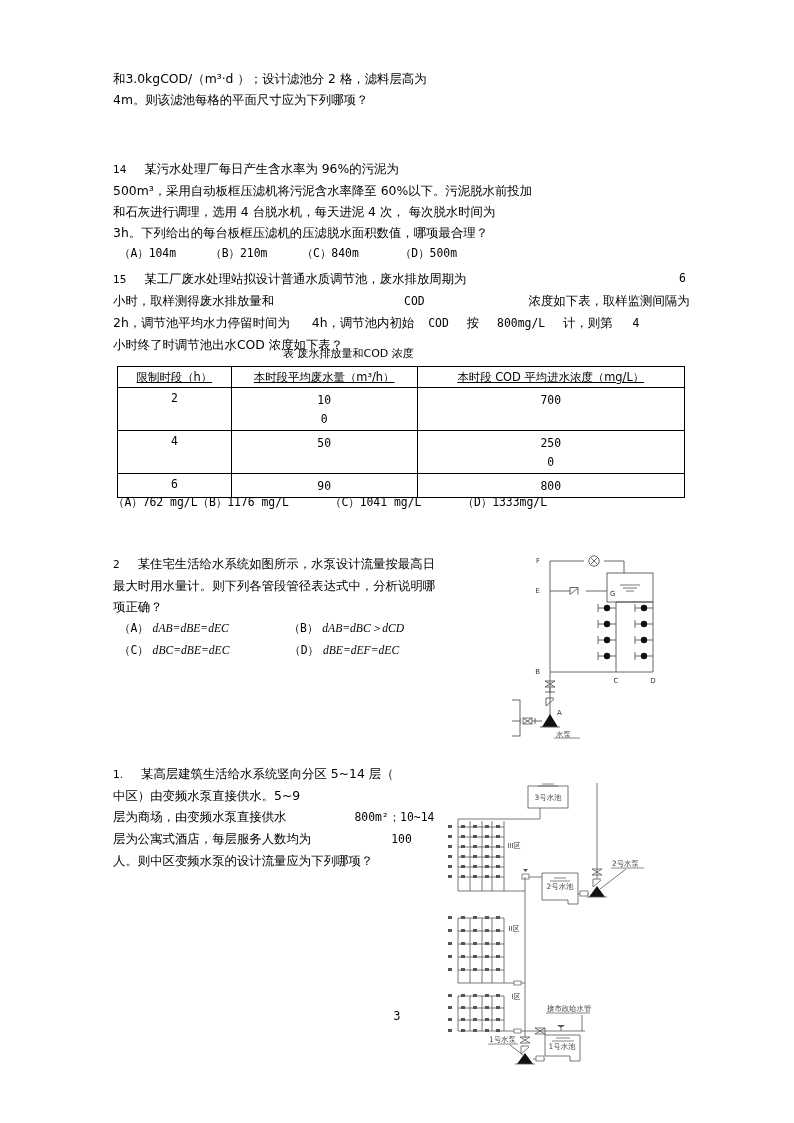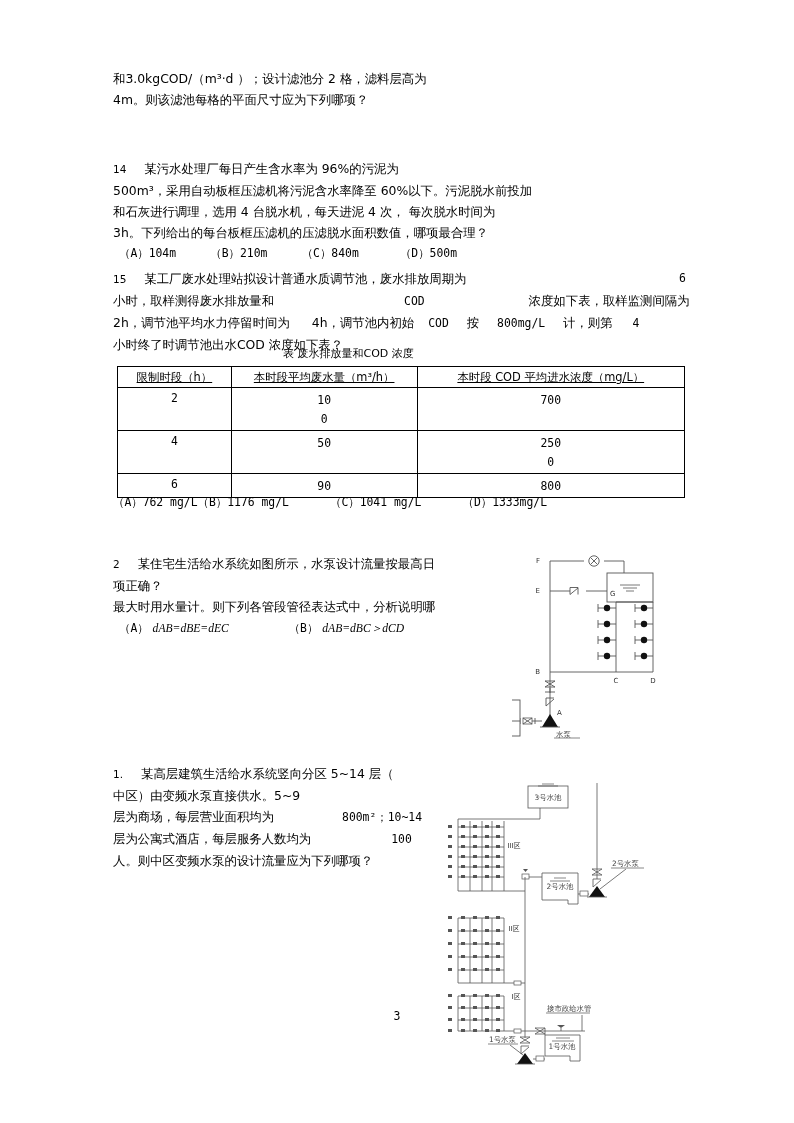--- a/index.html
+++ b/index.html
@@ -132,28 +132,35 @@
     </tbody>
   </table>
 
   <div class="tbl-opts">（A）762 mg/L（B）1176 mg/L      （C）1041 mg/L      （D）1333mg/L</div>
 
   <div class="qblock" style="left:113px; top:553px;">
     <div class="line">
       <span class="qnum">2</span>
       <span style="display:inline-block;width:14px;"></span><span>某住宅生活给水系统如图所示，水泵设计流量按最高日</span>
     </div>
+    <div class="line">最大时用水量计。则下列各管段管径表达式中，分析说明哪</div>
     <div class="line">项正确？</div>
-    <div class="line">最大时用水量计。则下列各管段管径表达式中，分析说明哪</div>
     <div class="line" style="padding-left:6px;">
       <span class="opts">（A）</span>
       <span class="ital">dAB=dBE=dEC</span>
       <span style="display:inline-block;width:52px;"></span>
       <span class="opts">（B）</span>
       <span class="ital">dAB=dBC＞dCD</span>
+    </div>
+    <div class="line" style="padding-left:6px;">
+      <span class="opts">（C）</span>
+      <span class="ital">dBC=dBE=dEC</span>
+      <span style="display:inline-block;width:52px;"></span>
+      <span class="opts">（D）</span>
+      <span class="ital">dBE=dEF=dEC</span>
     </div>
   </div>
 
   <svg class="diagram" style="left:512px; top:540px;" width="190" height="205" viewBox="0 0 190 205">
     <g stroke="#555" stroke-width="0.9" fill="none">
 
       <line x1="38" y1="21" x2="72" y2="21"></line>
       <line x1="92" y1="21" x2="112" y2="21"></line>
       <line x1="112" y1="21" x2="112" y2="33"></line>
 
@@ -269,21 +276,21 @@
     </g>
   </svg>
 
   <div class="qblock" style="left:113px; top:763px; width:400px;">
     <div class="line">
       <span class="qnum">1.</span>
       <span style="display:inline-block;width:14px;"></span><span>某高层建筑生活给水系统竖向分区  5~14  层（</span>
     </div>
     <div class="line">中区）由变频水泵直接供水。5~9</div>
     <div class="line">
-      <span>层为商场，每层营业面积均为</span>
+      <span>层为商场，由变频水泵直接供水</span>
       <span style="display:inline-block;width:64px;"></span><span class="mono">800m²；10~14</span>
     </div>
     <div class="line">
       <span>层为公寓式酒店，每层服务人数均为</span>
       <span style="display:inline-block;width:76px;"></span><span class="mono">100</span>
     </div>
     <div class="line">人。则中区变频水泵的设计流量应为下列哪项？</div>
   </div>
 
   <svg class="diagram" style="left:430px; top:783px;" width="285" height="295" viewBox="0 0 285 295">

